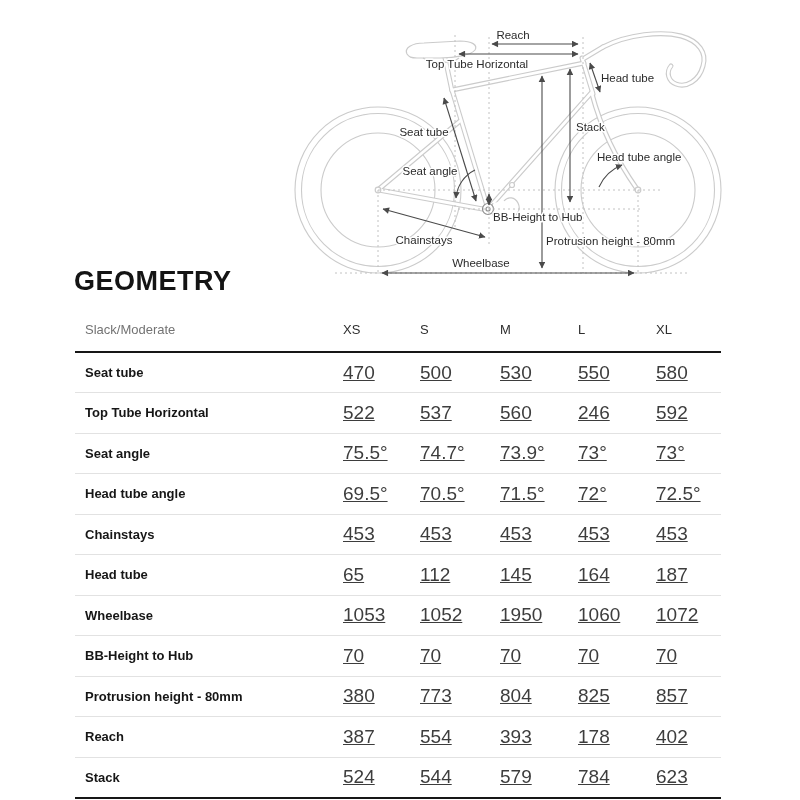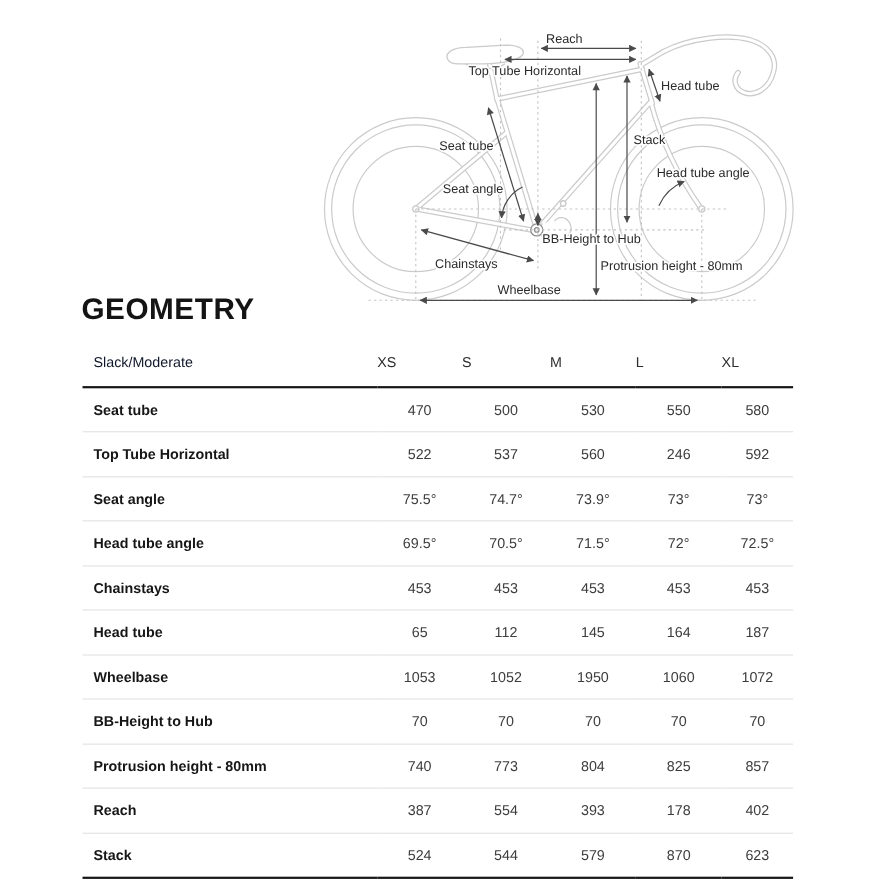--- a/index.html
+++ b/index.html
@@ -26,28 +26,28 @@
   .section-title {
     position:absolute; left:74px; top:266px;
     font-size:27px; font-weight:800; letter-spacing:0.5px; color:#141414;
   }
 
   
   .table-wrap { position:absolute; left:75px; top:308px; width:646px; }
   table { width:100%; border-collapse:collapse; table-layout:fixed; }
   thead tr { height:44px; border-bottom:2px solid #161616; }
   thead th { text-align:left; vertical-align:middle; font-size:13px; padding:0; }
-  th.lbl-col { color:#0f172a; font-weight:400; padding-left:10px; }
+  th.lbl-col { color:#737373; font-weight:400; padding-left:10px; }
   th.size-col { color:#2e2e2e; font-weight:400; }
   tbody tr { height:40.5px; border-bottom:1px solid #e2e2e2; }
   tbody tr:last-child { border-bottom:2px solid #161616; }
   tbody th { text-align:left; vertical-align:middle; font-size:13px; font-weight:700;
              color:#161616; padding:0 0 0 10px; }
-  tbody td { text-align:center; vertical-align:middle; font-size:13px; font-weight:400;
-             color:#3d3d3d; padding:0; }
+  tbody td { text-align:left; vertical-align:middle; font-size:19px; font-weight:400;
+             color:#3d3d3d; padding:0;text-decoration:underline; }
 </style>
 </head>
 <body>
 
 <div class="diagram-wrap">
   <svg viewBox="278 25 452 266">
     <defs>
       <marker id="ah" orient="auto" markerWidth="8" markerHeight="8" refX="5.5" refY="3">
         <path d="M0,0 L6,3 L0,6 Z" fill="#4a4a4a"></path>
       </marker>
@@ -228,37 +228,37 @@
         <tr>
           <th>BB-Height to Hub</th>
           <td>70</td>
           <td>70</td>
           <td>70</td>
           <td>70</td>
           <td>70</td>
         </tr>
         <tr>
           <th>Protrusion height - 80mm</th>
-          <td>740</td>
+          <td>380</td>
           <td>773</td>
           <td>804</td>
           <td>825</td>
           <td>857</td>
         </tr>
         <tr>
           <th>Reach</th>
           <td>387</td>
           <td>554</td>
           <td>393</td>
           <td>178</td>
           <td>402</td>
         </tr>
         <tr>
           <th>Stack</th>
           <td>524</td>
           <td>544</td>
           <td>579</td>
-          <td>870</td>
+          <td>784</td>
           <td>623</td>
         </tr>
       </tbody>
   </table>
 </div>
 
 </body></html>

